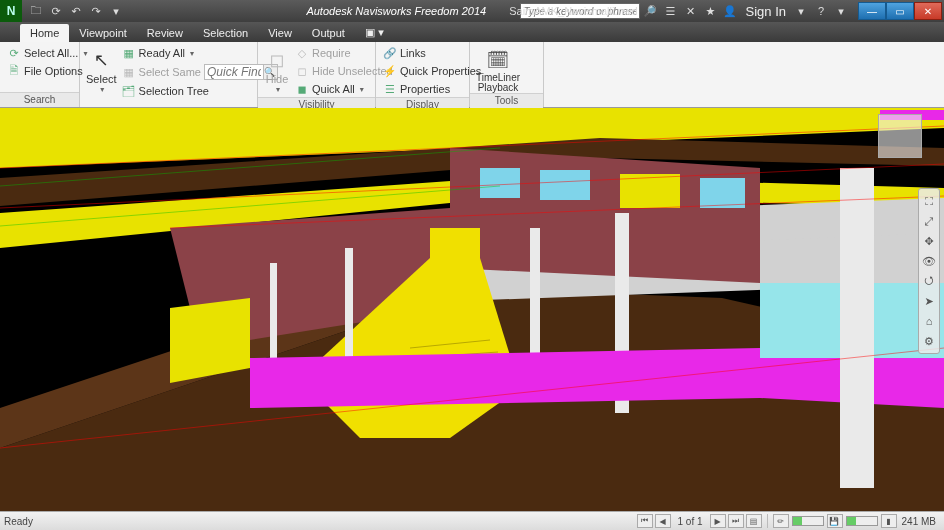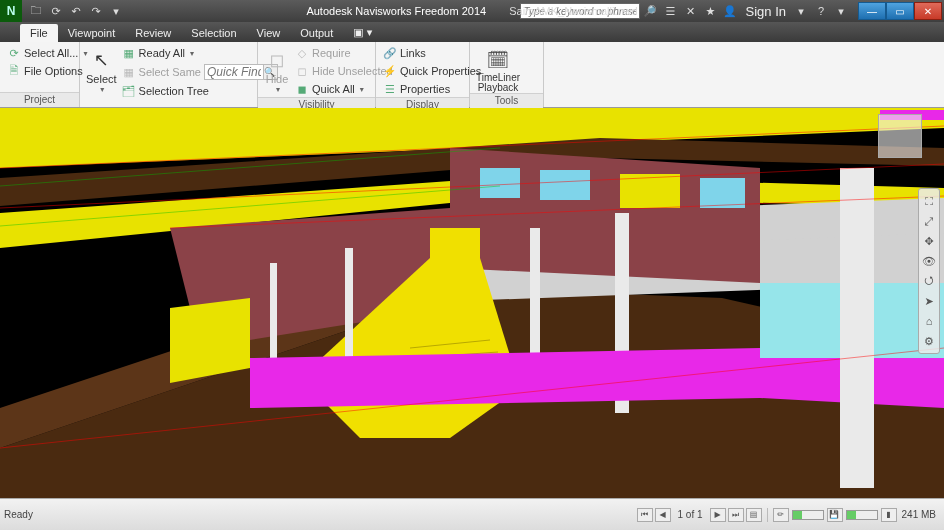--- a/index.html
+++ b/index.html
@@ -6,21 +6,21 @@
   body { font-family: "Segoe UI", Tahoma, sans-serif; font-size: 11px; color: #333; background: #fff; width: 944px; height: 530px; overflow: hidden; position: relative; }
 
   
   .titlebar { height: 22px; background: linear-gradient(#5b5b5b,#3e3e3e); display: flex; align-items: center; color: #eee; font-size: 11px; position: relative; }
   .titlebar .app-icon { width: 22px; height: 22px; background:#0b5b0b; display:flex; align-items:center; justify-content:center; color:#bfe; font-weight:bold; font-size:12px;}
   .titlebar .qat { display:flex; align-items:center; gap:4px; padding:0 6px; }
   .titlebar .qat-item { width:16px; height:16px; display:flex; align-items:center; justify-content:center; color:#ddd; }
   .titlebar .title-center { position:absolute; left:0; right:0; text-align:center; pointer-events:none; }
   .titlebar .title-center span { pointer-events:auto; }
   .titlebar .filename { color: #ddd; margin-left: 20px; }
-  .titlebar .apptitle { color:#fff; }
+  .titlebar .apptitle { color:#fff;font-style:italic; }
   .titlebar .right-cluster { margin-left:auto; display:flex; align-items:center; gap:2px; padding-right:2px; }
   .titlebar .search-input { width:120px; height:16px; background:#fff; border:1px solid #666; font-size:10px; font-style:italic; color:#888; padding:0 3px; }
   .titlebar .tb-icon { width:18px; height:18px; display:flex; align-items:center; justify-content:center; color:#ddd; }
   .titlebar .signin { color:#eee; font-size:13px; padding:0 4px; }
   .win-controls { display:flex; margin-left:6px; }
   .win-btn { width:28px; height:18px; display:flex; align-items:center; justify-content:center; color:#fff; font-size:10px; border:1px solid #222; background:linear-gradient(#6a6a6a,#4a4a4a); }
   .win-btn.min, .win-btn.max { background:linear-gradient(#4fa3e0,#1e6fb0); border-color:#155a90; }
   .win-btn.close { background:linear-gradient(#e06a5a,#c83a28); border-color:#8a1f10; }
 
   
@@ -44,21 +44,21 @@
   .qf-btn{ width:14px;height:16px;border:1px solid #bbb;border-left:none;background:#eee;display:inline-flex;align-items:center;justify-content:center;font-size:9px;color:#777;}
 
   
   .viewport { position:absolute; top:108px; left:0; right:0; bottom:18px; background:#000; overflow:hidden; }
   .viewport svg { width:100%; height:100%; display:block; }
   .viewcube { position:absolute; top:6px; right:22px; width:44px; height:44px; background:rgba(240,240,240,0.6); border:1px solid #aaa; }
   .navbar-right { position:absolute; top:80px; right:4px; width:22px; background:rgba(235,235,235,0.85); border:1px solid #aaa; border-radius:3px; display:flex; flex-direction:column; align-items:center; gap:4px; padding:4px 0; }
   .navtool { width:16px; height:16px; display:flex; align-items:center; justify-content:center; color:#555; font-size:11px; }
 
   
-  .statusbar { position:absolute; bottom:0; left:0; right:0; height:32px; background:linear-gradient(#f2f2f2,#dcdcdc); border-top:1px solid #aaa; display:flex; align-items:center; font-size:10px; color:#444; padding:0 4px; }
+  .statusbar { position:absolute; bottom:0; left:0; right:0; height:19px; background:linear-gradient(#f2f2f2,#dcdcdc); border-top:1px solid #aaa; display:flex; align-items:center; font-size:10px; color:#444; padding:0 4px; }
   .statusbar .spacer { flex:1; }
   .statusbar .sbtn { width:16px; height:14px; border:1px solid #aaa; background:#eee; margin:0 1px; display:flex; align-items:center; justify-content:center; font-size:8px; color:#555; }
   .statusbar .sep { width:1px; height:14px; background:#bbb; margin:0 4px; }
   .statusbar .meter { width:32px; height:10px; border:1px solid #999; background:linear-gradient(to right,#6c6 0%,#6c6 30%,#eee 30%,#eee 100%); margin:0 2px; }
 </style>
 </head>
 <body>
 
 <div class="titlebar">
   <div class="app-icon">N</div>
@@ -86,21 +86,21 @@
     <span class="tb-icon">▾</span>
     <div class="win-controls">
       <div class="win-btn min">—</div>
       <div class="win-btn max">▭</div>
       <div class="win-btn close">✕</div>
     </div>
   </div>
 </div>
 
 <div class="tabs">
-  <div class="tab active">File</div>
+  <div class="tab active">Home</div>
   <div class="tab">Viewpoint</div>
   <div class="tab">Review</div>
   <div class="tab">Selection</div>
   <div class="tab">View</div>
   <div class="tab">Output</div>
   <div class="tab">▣ ▾</div>
 </div>
 
 <div class="ribbon">
 
@@ -111,21 +111,21 @@
             <span class="ic">⟳</span>
             <span>Select All...</span>
             <span class="dd">▾</span>
           </div>
         <div class="rbtn">
             <span class="ic">🗎</span>
             <span>File Options</span>
           </div>
       </div>
     </div>
-    <div class="group-label">Project</div>
+    <div class="group-label">Search</div>
   </div>
 
   <div class="group" style="width:178px;">
     <div class="group-body">
       <div class="bigbtn">
         <span class="bigic">↖</span>
         <span>Select</span>
         <span class="dd">▾</span>
       </div>
       <div class="vcol">

